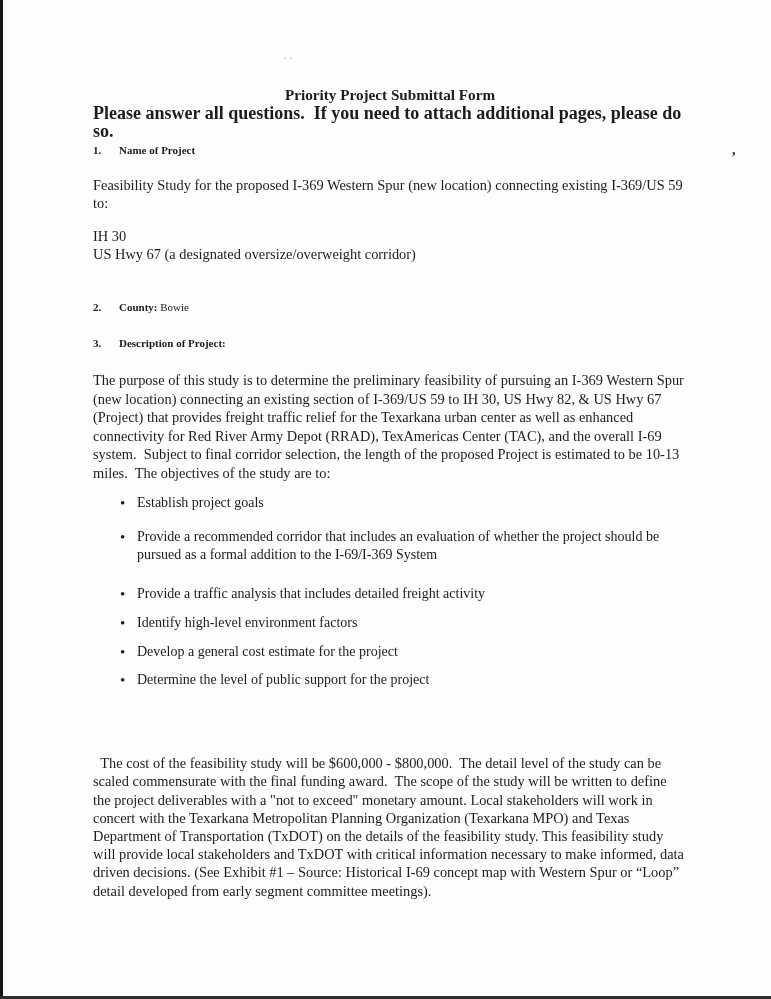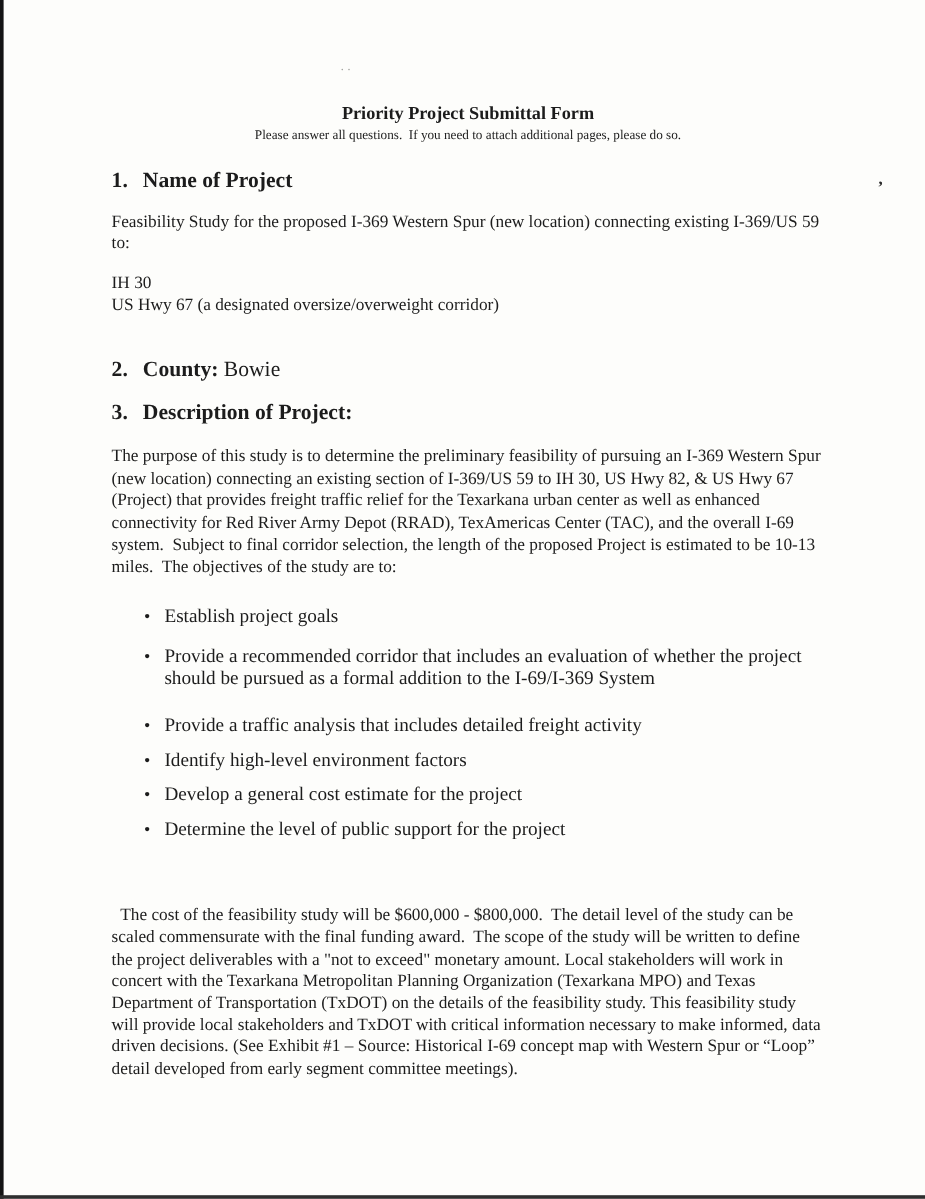--- a/index.html
+++ b/index.html
@@ -31,50 +31,49 @@
   }
   .doc-title {
     top: 86px;
     font-weight: bold;
     font-size: 15.2px;
     line-height: 18px;
     text-align: center;
   }
   .doc-subtitle {
     top: 104px;
-    font-weight: normal;
-    font-size: 11px;
+    font-weight: bold;
+    font-size: 18px;
     line-height: 18px;
-    text-align: center;
+    text-align: left;
     white-space: pre-wrap;
   }
-  .numbered { font-size: 18px; line-height: 18px; }
+  .numbered { font-size: 11px; line-height: 18px; }
   .numbered .num {
     display: inline-block;
     width: 26px;
     font-weight: bold;
   }
   .numbered .head { font-weight: bold; }
   .h-section1 { top: 141px; }
   .p-intro { top: 176px; line-height: 18px; }
   .routes-block { top: 228px; font-size: 14.4px; line-height: 17.6px; }
   .h-section2 { top: 298px; }
   .h-section3 { top: 334px; }
   .p-purpose { top: 371px; }
   .objectives-list {
     top: 494px;
     list-style: none;
   }
   .objectives-list li {
     position: relative;
     padding-left: 44px;
-    font-size: 16px;
+    font-size: 14px;
     line-height: 18px;
     margin-bottom: 11px;
-    margin-top: 11px;
   }
   .objectives-list li::before {
     content: "\2022";
     position: absolute;
     left: 27px;
     top: 0;
     font-size: 15px;
   }
   .objectives-list li:nth-child(1) { margin-bottom: 16px; }
   .objectives-list li:nth-child(2) { margin-bottom: 21px; }

